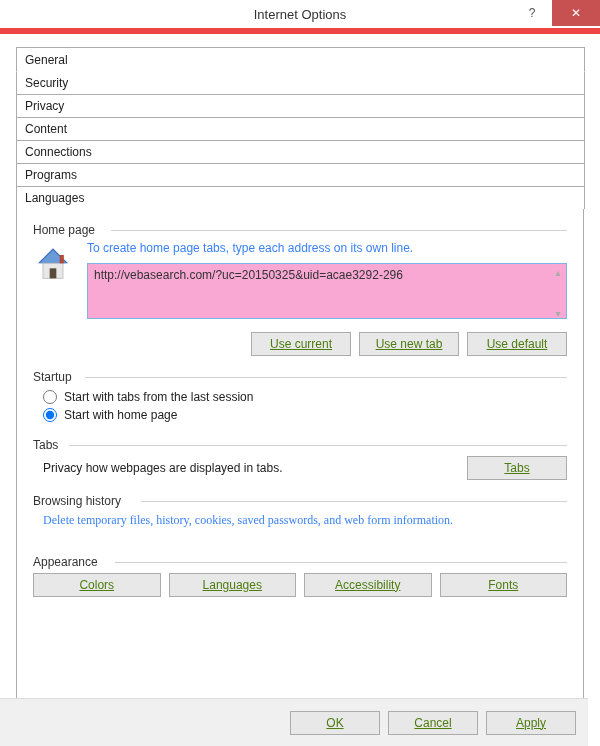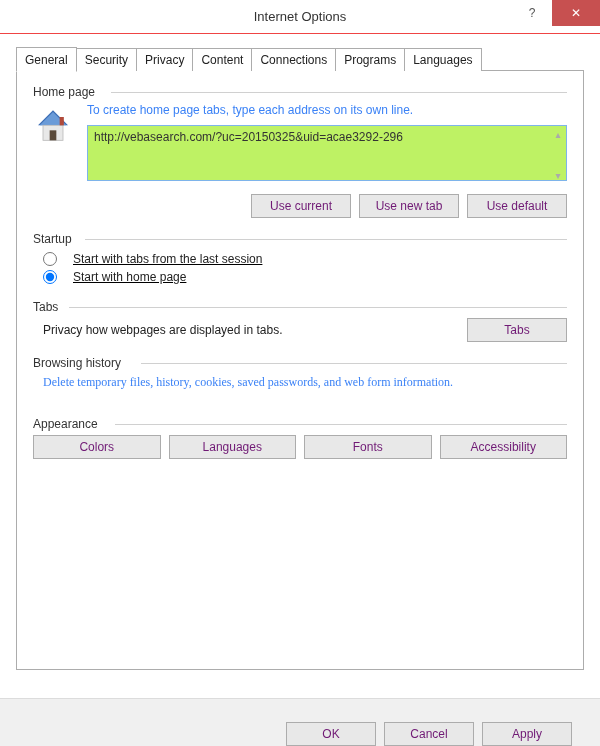--- a/index.html
+++ b/index.html
@@ -1,68 +1,68 @@
 <!DOCTYPE html>
 <html><head>
 <meta charset="utf-8">
 <style>
 * { box-sizing: border-box; margin: 0; padding: 0; font-family: "Segoe UI", Tahoma, sans-serif; font-size: 12px; }
 body { background: #fff; width: 600px; height: 746px; overflow: hidden; position: relative; }
 
-.titlebar { height: 34px; background: #fff; display: flex; align-items: center; justify-content: center; position: relative; border-bottom: 1px solid #ef4444; }
+.titlebar { height: 34px; background: #fff; display: flex; align-items: center; justify-content: center; position: relative; border-bottom: 6px solid #ef4444; }
 .titlebar .title { color: #333; font-size: 13px; }
 .titlebar .controls { position: absolute; right: 0; top: 0; display: flex; height: 26px; }
 .titlebar .help-btn { width: 40px; height: 26px; display: flex; align-items: center; justify-content: center; color: #555; font-size: 14px; }
 .titlebar .close-btn { width: 48px; height: 26px; background: #c75050; display: flex; align-items: center; justify-content: center; color: #fff; font-size: 14px; }
 
 .content { padding: 14px 16px 0 16px; }
 
-.tabs { display: flex; position: relative; z-index: 2; }
+.tabs { display: flex; position: relative; z-index: 2; flex-direction: column; }
 .tab { padding: 4px 8px; border: 1px solid #acacac; border-bottom: none; background: #fff; margin-right: -1px; cursor: pointer; color: #222; }
 .tab.active { border-bottom: 1px solid #fff; position: relative; top: 1px; padding-top: 5px; margin-top: -2px; }
 
 .panel { border: 1px solid #acacac; padding: 14px 16px 16px 16px; position: relative; margin-top: -1px; min-height: 600px; }
 
 .group { margin-bottom: 14px; }
 .group-label { color: #333; display: inline-block; background: #fff; position: relative; z-index: 1; }
 .group-rule { border: none; border-top: 1px solid #d0d0d0; margin-top: -7px; margin-bottom: 10px; margin-left: 0; }
 .homepage-rule { margin-left: 78px; }
 .startup-rule { margin-left: 52px; }
 .tabs-rule { margin-left: 36px; }
 .history-rule { margin-left: 108px; }
 .appearance-rule { margin-left: 82px; }
 
 .homepage-body { display: flex; gap: 14px; align-items: flex-start; }
 .home-icon { width: 40px; height: 40px; flex-shrink: 0; margin-top: 4px; }
 .homepage-right { flex: 1; }
 .homepage-text { color: #3b82f6; margin-bottom: 8px; }
-.homepage-input { width: 100%; height: 56px; border: 1px solid #7eb4ea; padding: 4px 6px; font-family: inherit; font-size: 12px; resize: none; outline: none; color: #333; background: #bef264; position: relative; }
+.homepage-input { width: 100%; height: 56px; border: 1px solid #7eb4ea; padding: 4px 6px; font-family: inherit; font-size: 12px; resize: none; outline: none; color: #333; background: #f9a8d4; position: relative; }
 .homepage-input-wrap { position: relative; }
 .scroll-arrow { position: absolute; right: 3px; width: 12px; height: 12px; color: #aaa; font-size: 10px; display: flex; align-items: center; justify-content: center; }
 .scroll-up { top: 3px; }
 .scroll-down { bottom: 3px; }
 
 .btn-row { display: flex; justify-content: flex-end; gap: 8px; margin-top: 10px; }
-.btn { min-width: 100px; height: 24px; border: 1px solid #acacac; background: #e8e8e8; color: #701a75; cursor: pointer; padding: 0 10px; font-size: 12px; }
+.btn { min-width: 100px; height: 24px; border: 1px solid #acacac; background: #e8e8e8; color: #4d7c0f; cursor: pointer; padding: 0 10px; font-size: 12px; text-decoration: underline; }
 
-.radio-row { display: flex; align-items: center; gap: 16px; padding: 2px 0 2px 10px; text-decoration: underline; }
+.radio-row { display: flex; align-items: center; gap: 7px; padding: 2px 0 2px 10px; }
 .radio-row input { width: 14px; height: 14px; }
 .radio-row label { color: #222; }
 
 .tabs-section { display: flex; justify-content: space-between; align-items: center; padding-left: 10px; }
 .tabs-section-text { color: #222; }
 
 .history-text { color: #3b82f6; padding: 0 10px 12px 10px; line-height: 1.4; font-family: Liberation Serif, serif; }
 .check-row { display: flex; align-items: center; gap: 6px; padding-left: 10px; }
 .check-row input { width: 14px; height: 14px; }
 
 .appearance-row { display: flex; gap: 8px; }
 .appearance-row .btn { flex: 1; min-width: 0; }
 
-.bottom-bar { position: absolute; bottom: 0; left: 0; right: 0; height: 48px; background: #f0f0f0; border-top: 1px solid #dcdcdc; display: flex; justify-content: flex-end; align-items: flex-end; gap: 8px; padding-right: 28px; }
+.bottom-bar { position: absolute; bottom: 0; left: 0; right: 12px; height: 48px; background: #f0f0f0; border-top: 1px solid #dcdcdc; display: flex; justify-content: flex-end; align-items: center; gap: 8px; padding-right: 12px; }
 .bottom-bar .btn { min-width: 90px; }
 </style>
 </head>
 <body>
 
 <div class="titlebar">
   <span class="title">Internet Options</span>
   <div class="controls">
     <div class="help-btn">
       <span>?</span>
@@ -140,22 +140,22 @@
       <hr class="group-rule history-rule">
       <div class="history-text">Delete temporary files, history, cookies, saved passwords, and web form information.</div>
     </div>
 
     <div class="group" style="margin-bottom:0;">
       <span class="group-label">Appearance</span>
       <hr class="group-rule appearance-rule">
       <div class="appearance-row">
         <button class="btn">Colors</button>
         <button class="btn">Languages</button>
+        <button class="btn">Accessibility</button>
         <button class="btn">Fonts</button>
-        <button class="btn">Accessibility</button>
       </div>
     </div>
 
   </div>
 </div>
 
 <div class="bottom-bar">
   <button class="btn">OK</button>
   <button class="btn">Cancel</button>
   <button class="btn">Apply</button>

